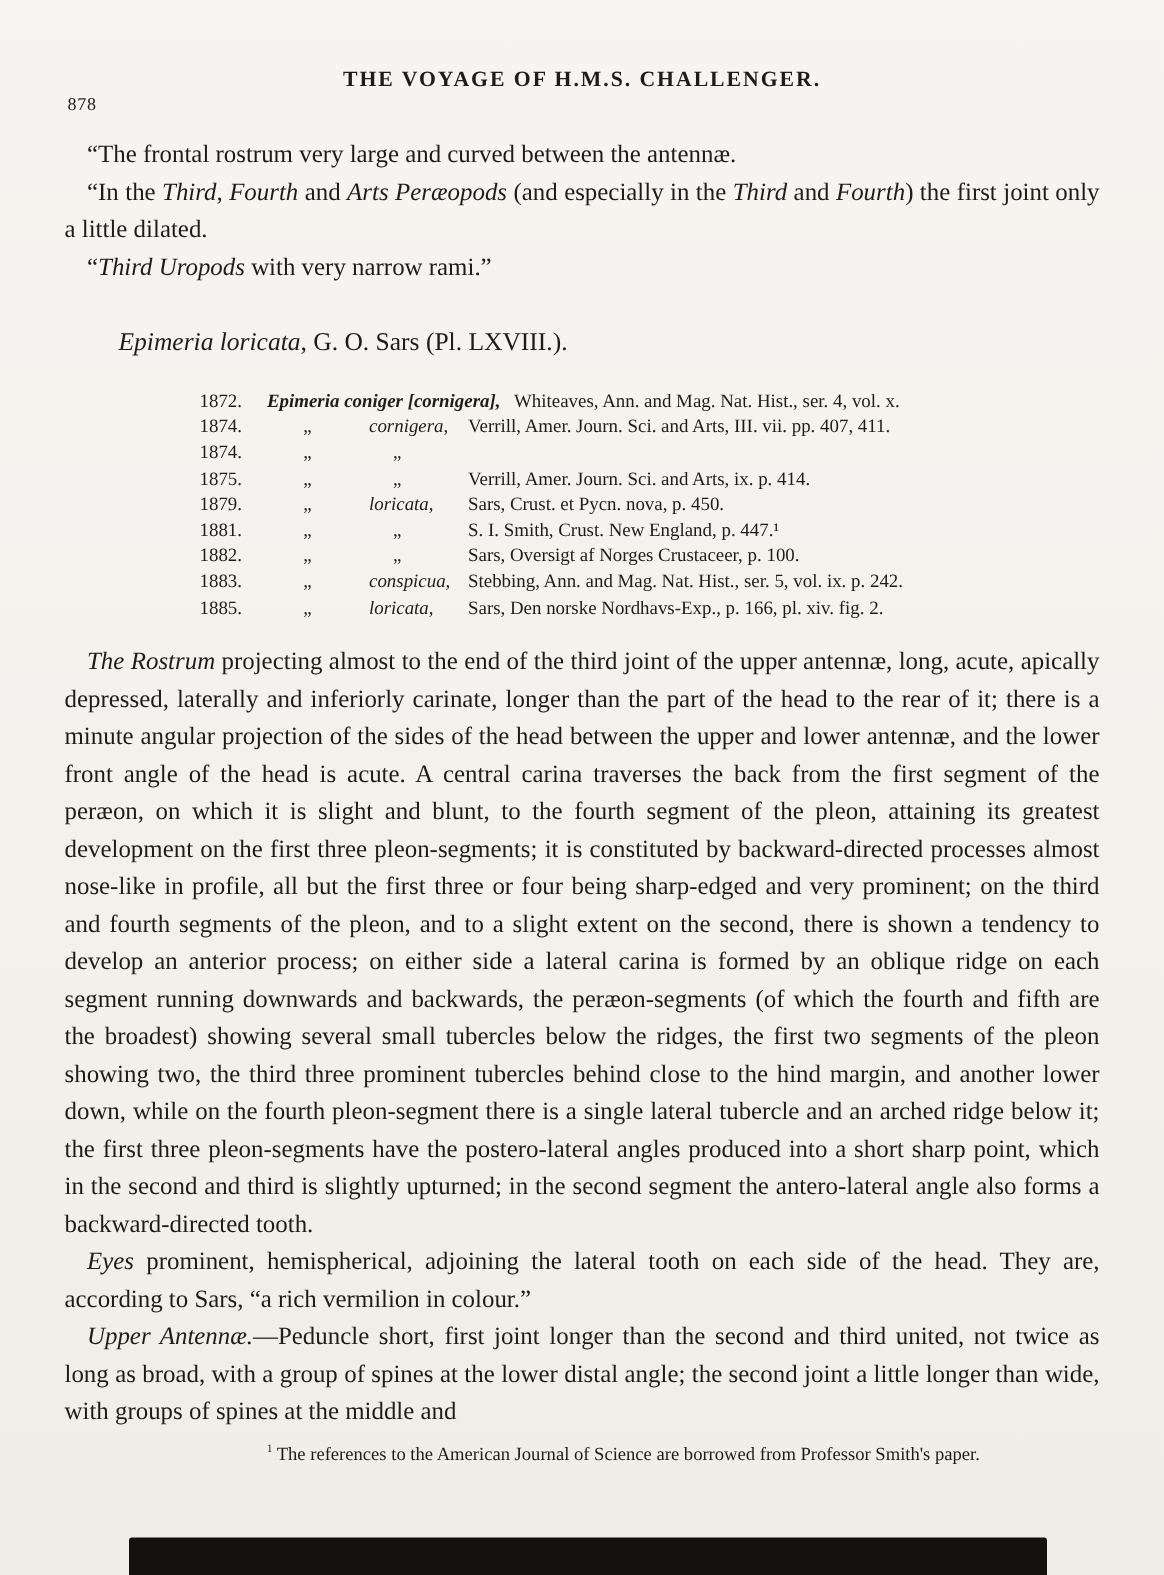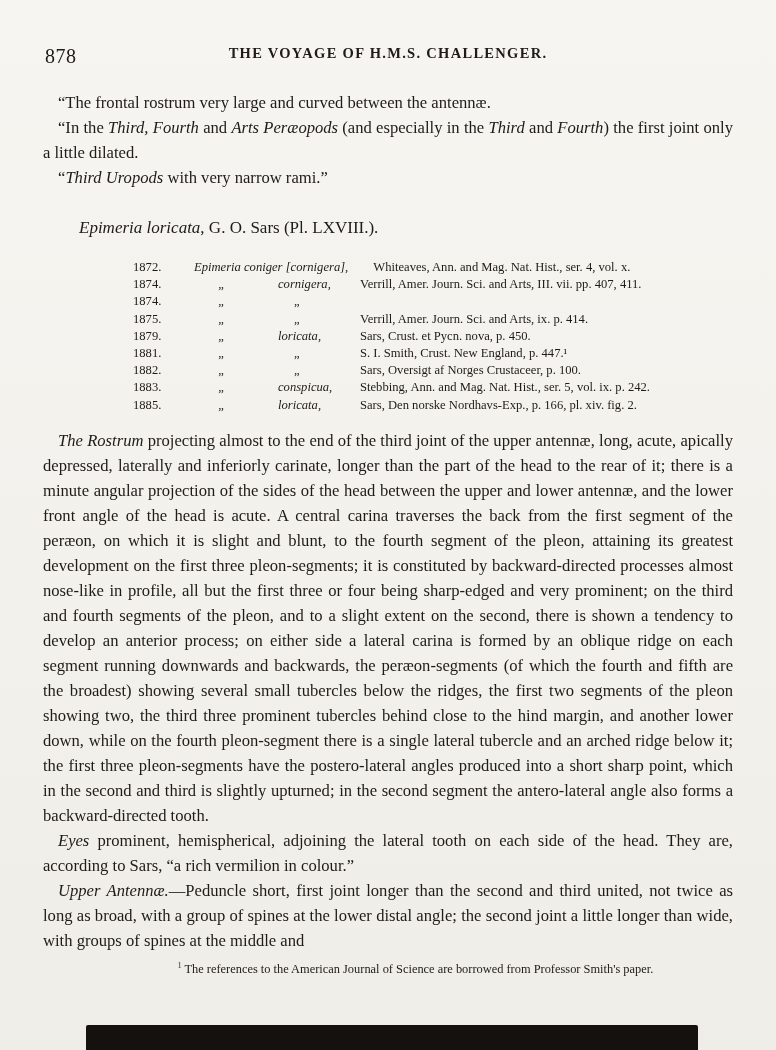--- a/index.html
+++ b/index.html
@@ -11,21 +11,21 @@
   }
   .page {
     position: relative;
     width: 776px; height: 1050px;
     background: linear-gradient(180deg, #f6f5f1 0%, #f3f1ec 55%, #efede7 100%);
     color: #1e1b18;
     padding: 44px 43px 0;
     overflow: hidden;
   }
   .running-header { position: relative; text-align: center; margin-bottom: 26px; height: 20px; }
-  .page-number { position: absolute; left: 2px; top: 1px; font-size: 20px; letter-spacing: 0.5px; }
+  .page-number { position: absolute; left: 2px; top: 18px; font-size: 12px; letter-spacing: 0.5px; }
   .running-head { font-size: 14.5px; font-weight: bold; letter-spacing: 1.3px; }
 
   .body-p {
     margin: 0;
     font-size: 16.6px;
     line-height: 25px;
     text-align: justify;
     text-indent: 15px;
   }
   .quote-block { margin: 0; }
@@ -35,24 +35,24 @@
     padding-left: 36px;
     font-size: 17px;
     line-height: 22px;
   }
 
   .synonymy {
     margin: 0 0 14px 90px;
     font-size: 12.6px;
     line-height: 17.2px;
   }
-  .syn-row { display: flex; gap: 16px; }
+  .syn-row { display: flex; }
   .syn-year { width: 45px; flex: none; }
   .syn-c1 { width: 54px; flex: none; text-align: center; }
-  .syn-c1.merged { width: auto; text-align: left; padding-right: 9px; }
+  .syn-c1.merged { width: auto; text-align: left; padding-right: 9px; font-weight: bold; }
   .syn-c2 { width: 66px; flex: none; margin-left: 14px; }
   .syn-c2.ditto { padding-left: 16px; }
   .syn-ref { flex: 1; white-space: nowrap; }
   .it { font-style: italic; }
 
   .footnote {
     margin: 8px 0 0 55px;
     font-size: 12.4px;
     line-height: 16px;
     text-align: center;

